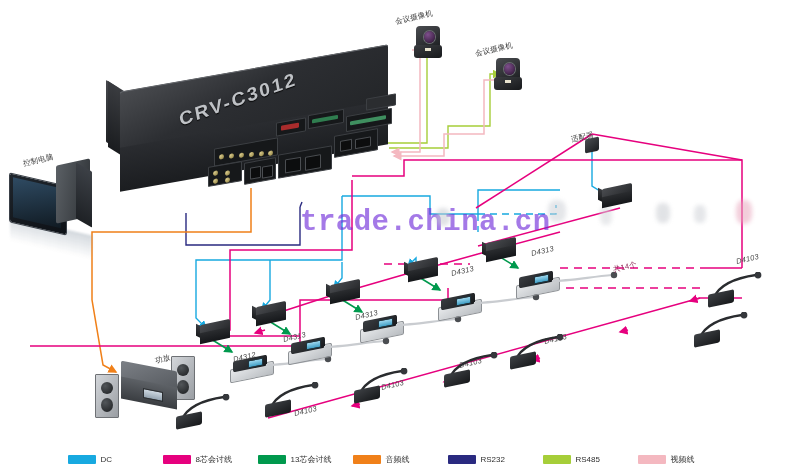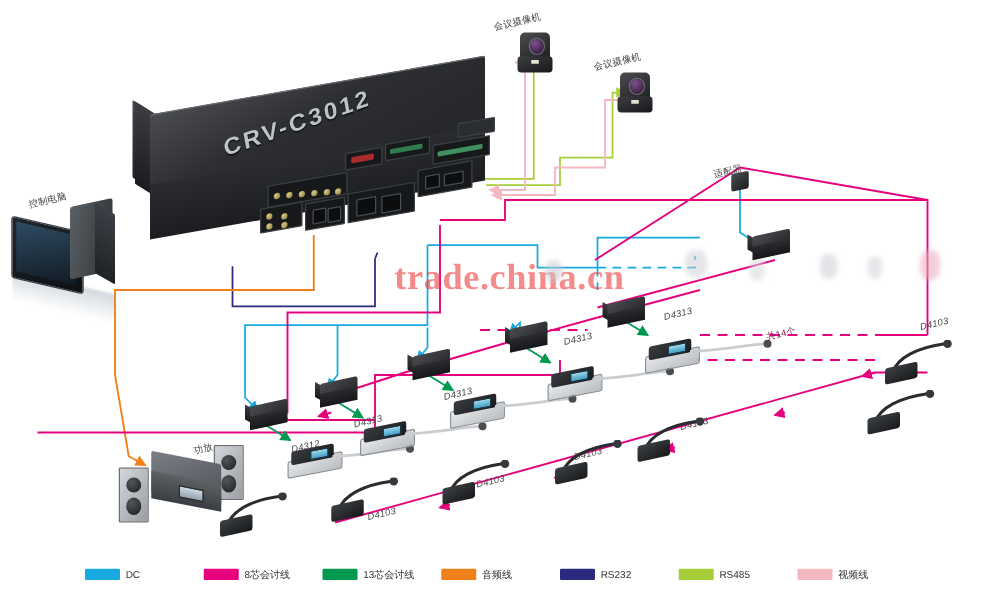--- a/index.html
+++ b/index.html
@@ -14,23 +14,23 @@
     position:absolute;font-size:7px;color:#3a3a3a;white-space:nowrap;
     letter-spacing:.2px;line-height:1;
   }
   .lbl.it{font-style:italic;color:#4a4a4a;font-size:7.5px;}
   .lbl.cn{color:#3d3d3d;font-size:7.5px;}
   .rot-12{transform:rotate(-13deg);transform-origin:left bottom;}
 
   
   #wm{
     position:absolute;left:300px;top:206px;width:215px;height:34px;
-    font-size:29px;font-weight:bold;color:#ef4444;opacity:.62;
+    font-size:29px;font-weight:bold;color:#6d28d9;opacity:.62;
     letter-spacing:.5px;text-align:center;pointer-events:none;
-    font-family:Liberation Serif, serif;
+    font-family:Liberation Mono, monospace;
   }
 
   
   #rack{position:absolute;left:108px;top:68px;width:290px;height:150px;}
   .rk-top{
     position:absolute;left:12px;top:0px;width:268px;height:66px;
     background:linear-gradient(160deg,#4a4c50 0%,#2c2e32 42%,#232528 100%);
     transform:skewY(-10deg);
     border-radius:2px;
     box-shadow:inset 0 1px 0 #6a6d72;

